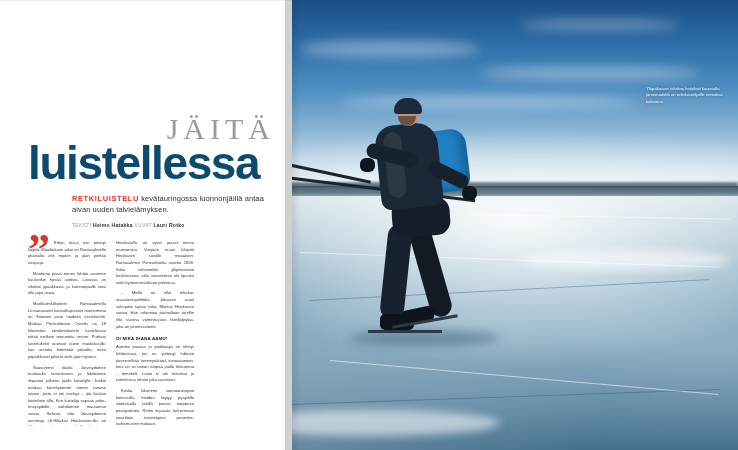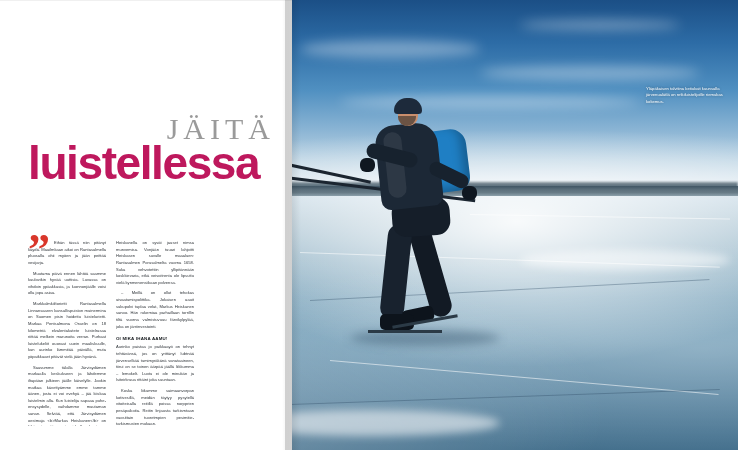--- a/index.html
+++ b/index.html
@@ -256,21 +256,21 @@
     color: #9a9a9a;
     text-align: right;
     margin: 0 3px -4px 0;
     font-weight: 400;
   }
   .headline {
     font-family: "Liberation Sans", sans-serif;
     font-size: 46px;
     font-weight: 700;
     letter-spacing: -1.4px;
-    color: #be185d;
+    color: #0c4a6e;
     margin: 0;
     line-height: 0.95;
   }
 
   .standfirst {
     position: absolute;
     left: 72px;
     top: 194px;
     width: 200px;
   }
@@ -415,20 +415,31 @@
   <div class="caption">Yläpäkaisen talvitina ketiukait kuunsalla järvenualätlä on retkiluistelijoille riemukas kokemus.</div>
 
   <div class="left-page">
     <div class="page-edge-top"></div>
 
     <div class="headline-block">
       <div class="kicker-word">JÄITÄ</div>
       <h1 class="headline">luistellessa</h1>
     </div>
 
+    <div class="standfirst">
+      <p class="lead">
+        <span class="retkiluistelu">RETKILUISTELU</span><span> kevätauringossa luonnonjäillä antaa aivan uuden talvielämyksen.</span>
+      </p>
+      <div class="credits">
+        <span class="cap">TEKSTI</span>
+        <b>Heimo Hatakka</b>
+        <span class="cap">KUVAT</span>
+        <b>Lauri Rotko</b>
+      </div>
+    </div>
 
     <div class="quote-mark">”</div>
 
     <div class="body-cols">
       <div class="col">
         <p><span class="drop-space"></span><span>Eihän tässä niin pitänyt käydä. Maailmkaan aikoi on Rantasalmella pluosalla ohii myöen ja jään peittää vesijarja.</span></p>
         <p class="indent">Muutama päivä ennen lähtöä saamme kuulovikin hyvää uuttisia. Luvassa on vihdoin ypäakkasia, ja luonnonjäälle voisi olla jopa asiaa.</p>
         <p class="indent">Markkalmkiiltorietti Rantasalmella Linnansaaren kansallispuiston muinermina on Suomen pisin hoidettu luistelurietti. Markaa Pentsalmona Oraelin on 18 kilometriä elvalentakut­ete luistelrasaa riittää melkein marunoita verran. Purhaat luistelukeliit ouoraat uuein maalis­kuulle, kun aurinko lämmitää päivällä, muta yöpaikkaaet pitävät vielä jään hyvänä.</p>
         <p class="indent"><span>Saavumme tälalla Järvisydämen markaalla keskukseen ja lähdemme iltapäian jalkieen jäälle käivelylle. Jookin matkaa kävettyämme emme tarnme äänen, josta ei voi evehyä – jää kiiskaa luistelmin alla. Kun luistelija sapaaa puhe­ensysydelle, vaihdamme muutaman sanan. Selviää, että Järvisydämen oestmaja &lt;b&gt;Markus Heiskanen&lt;/b&gt; on lähtenyt nauttimaan tyvuisholle edaastaan.</span></p>
       </div>

